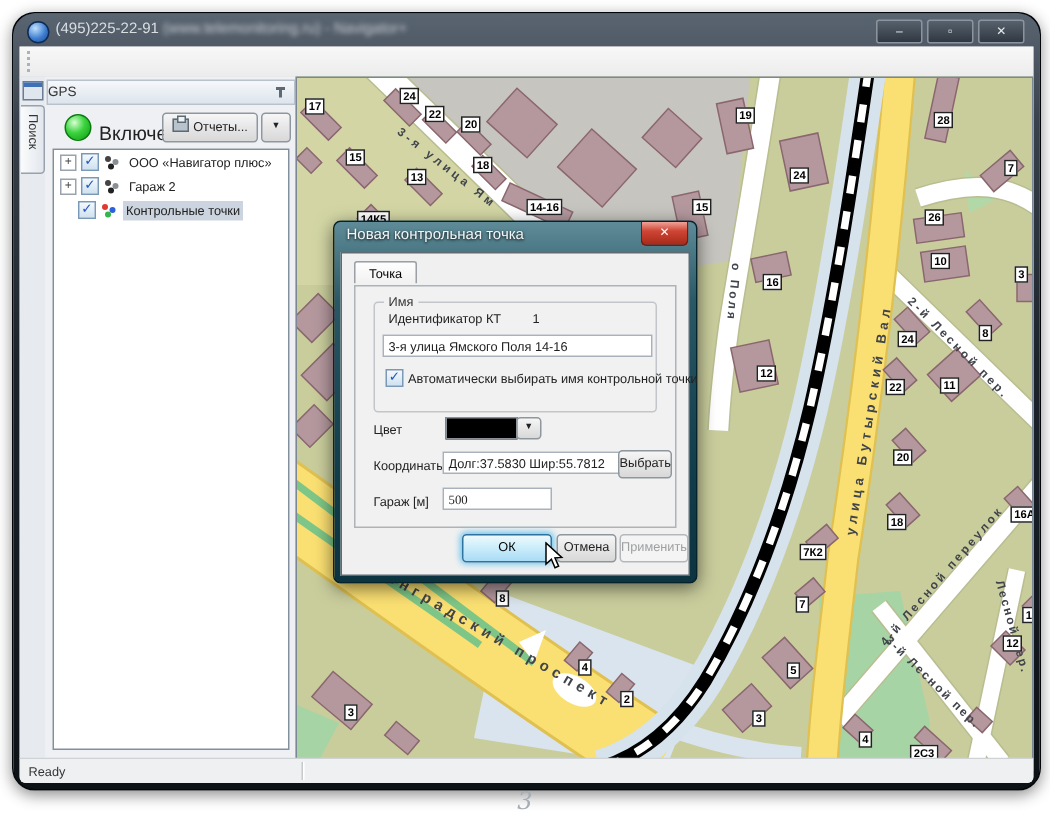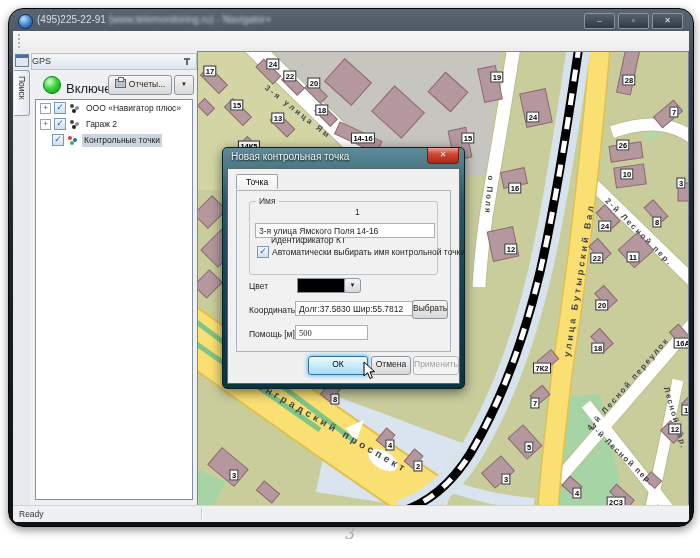--- a/index.html
+++ b/index.html
@@ -321,32 +321,32 @@
 
 <div class="dlg">
   <div class="dlg-title">Новая контрольная точка</div>
   <div class="dlg-close"><span>✕</span></div>
   <div class="dlg-body">
     <div class="dlg-tab">Точка</div>
     <div class="dlg-page">
       <div class="grp">
         <span class="grp-legend">Имя</span>
       </div>
-      <div class="flabel" style="left:34px;top:16px;margin-top:28px;">Идентификатор КТ</div>
+      <div class="flabel" style="left:22px;top:16px;">Идентификатор КТ</div>
       <div class="flabel" style="left:118px;top:16px;">1</div>
       <input class="tinput" style="left: 18px; top: 32px; width: 180px; height: 15px;" value="3-я улица Ямского Поля 14-16">
       <div class="dcheck"><span>✓</span></div>
       <div class="flabel" style="left:35px;top:56px;">Автоматически выбирать имя контрольной точки</div>
       <div class="flabel" style="left:12px;top:90px;">Цвет</div>
       <div class="swatch" style="background: rgb(0, 0, 0);"></div>
       <div class="btn swatch-drop"><span>▼</span></div>
       <div class="flabel" style="left:12px;top:114px;">Координаты</div>
       <input class="tinput" style="left: 58px; top: 110px; width: 130px; height: 15px;" value="Долг:37.5830 Шир:55.7812">
       <div class="btn dbtn" style="right:2px;top:109px;width:34px;">Выбрать</div>
-      <div class="flabel" style="left:12px;top:138px;">Помощь [м]</div>
+      <div class="flabel" style="left:12px;top:138px;">Гараж [м]</div>
       <input class="tinput" style="left: 58px; top: 134px; width: 73px; height: 15px; font-family: Liberation Serif, serif;" value="500">
     </div>
     <div class="dbtn ok" style="left:80px;top:187px;width:58px;">ОК</div>
     <div class="btn dbtn" style="left:143px;top:187px;width:38px;">Отмена</div>
     <div class="dbtn disabled" style="left:185px;top:187px;width:44px;">Применить</div>
   </div>
 </div>
 
 <svg class="cursor" width="13" height="19" viewBox="0 0 13 19">
   <path d="M1,1 L1,15 L4.6,11.8 L7,17.5 L9.4,16.4 L7,10.9 L11.5,10.6 Z" fill="#fff" stroke="#000" stroke-width="1"></path>

